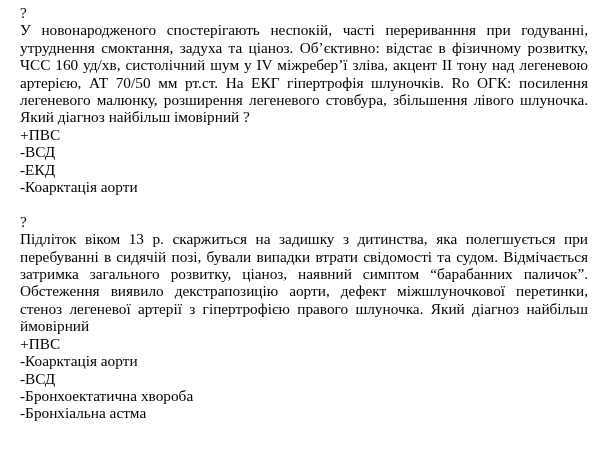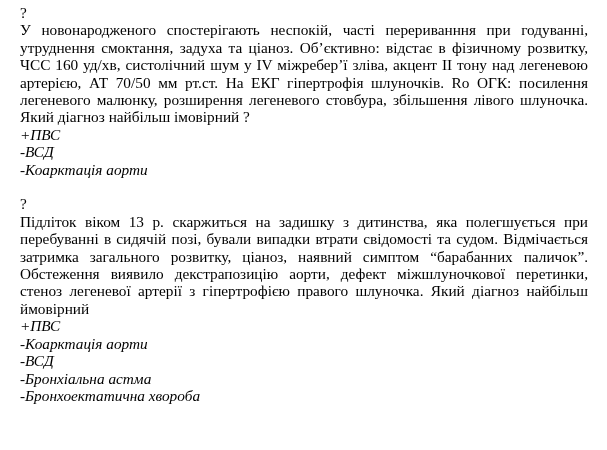--- a/index.html
+++ b/index.html
@@ -6,38 +6,39 @@
   body { width: 607px; height: 450px; overflow: hidden; position: relative; }
   .page {
     position: absolute; left: 20px; top: 4px; width: 568px;
     font-family: "Liberation Serif", "DejaVu Serif", serif;
     font-size: 15.3px; line-height: 17.4px; color: #000;
   }
   .q-block { margin: 0; }
   .q-block + .q-block { margin-top: 17.4px; }
   .line { display: block; white-space: pre; }
   .stem { text-align: justify; text-align-last: left; }
-  .opt { display: block; font-style: italic; }
+  .opt { display: block; }
 </style>
 </head>
 <body>
 
 <div class="page">
 
   <div class="q-block">
     <span class="line">?</span>
     <div class="stem">У новонародженого спостерігають неспокій, часті перериванння при годуванні, утруднення смоктання, задуха та ціаноз. Об’єктивно: відстає в фізичному розвитку, ЧСС 160 уд/хв, систолічний шум у IV міжребер’ї зліва, акцент ІІ тону над легеневою артерією, АТ 70/50 мм рт.ст. На ЕКГ гіпертрофія шлуночків. Ro ОГК: посилення легеневого малюнку, розширення легеневого стовбура, збільшення лівого шлуночка. Який діагноз найбільш імовірний ?</div>
     <span class="opt">+ПВС</span>
     <span class="opt">-ВСД</span>
+    <span class="opt">-ЕКД</span>
     <span class="opt">-Коарктація аорти</span>
   </div>
 
   <div class="q-block">
     <span class="line">?</span>
     <div class="stem">Підліток віком 13 р. скаржиться на задишку з дитинства, яка полегшується при перебуванні в сидячій позі, бували випадки втрати свідомості та судом. Відмічається затримка загального розвитку, ціаноз, наявний симптом “барабанних паличок”. Обстеження виявило декстрапозицію аорти, дефект міжшлуночкової перетинки, стеноз легеневої артерії з гіпертрофією правого шлуночка. Який діагноз найбільш ймовірний</div>
     <span class="opt">+ПВС</span>
     <span class="opt">-Коарктація аорти</span>
     <span class="opt">-ВСД</span>
+    <span class="opt">-Бронхоектатична хвороба</span>
     <span class="opt">-Бронхіальна астма</span>
-    <span class="opt">-Бронхоектатична хвороба</span>
   </div>
 
 </div>
 
 </body></html>

